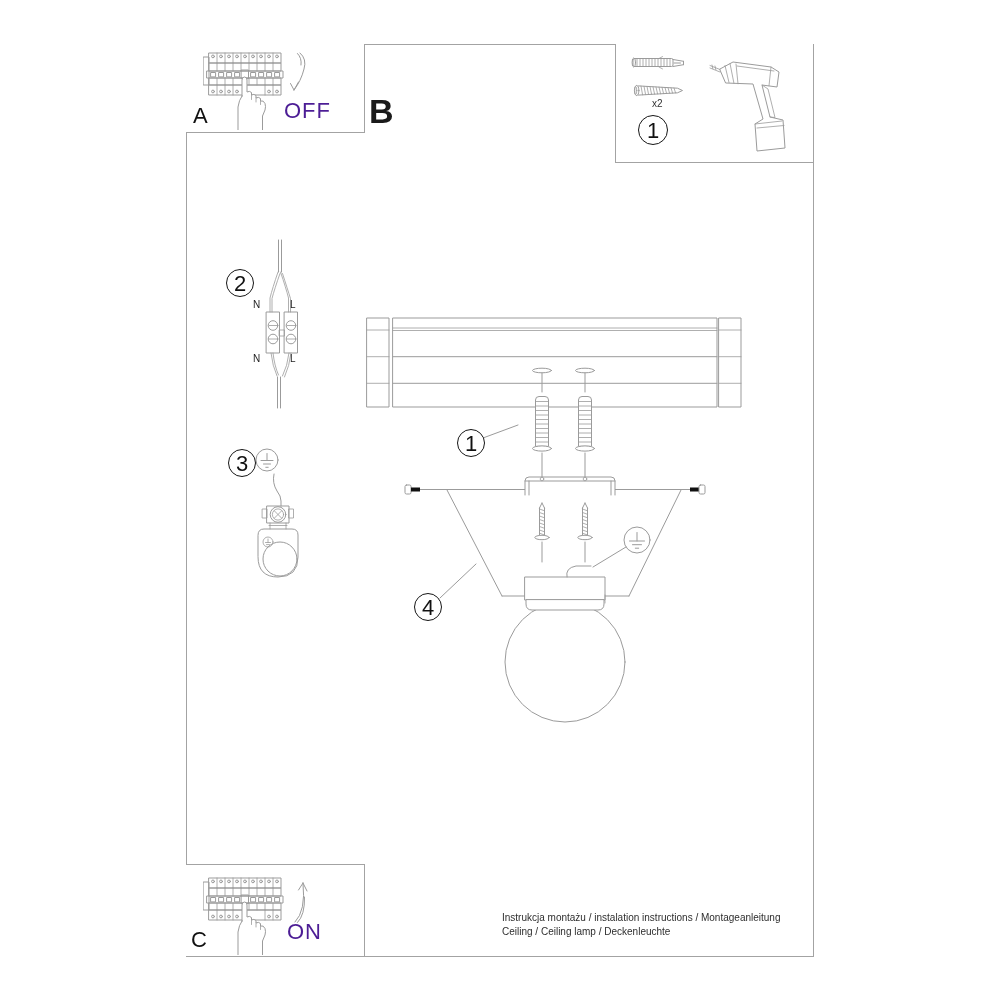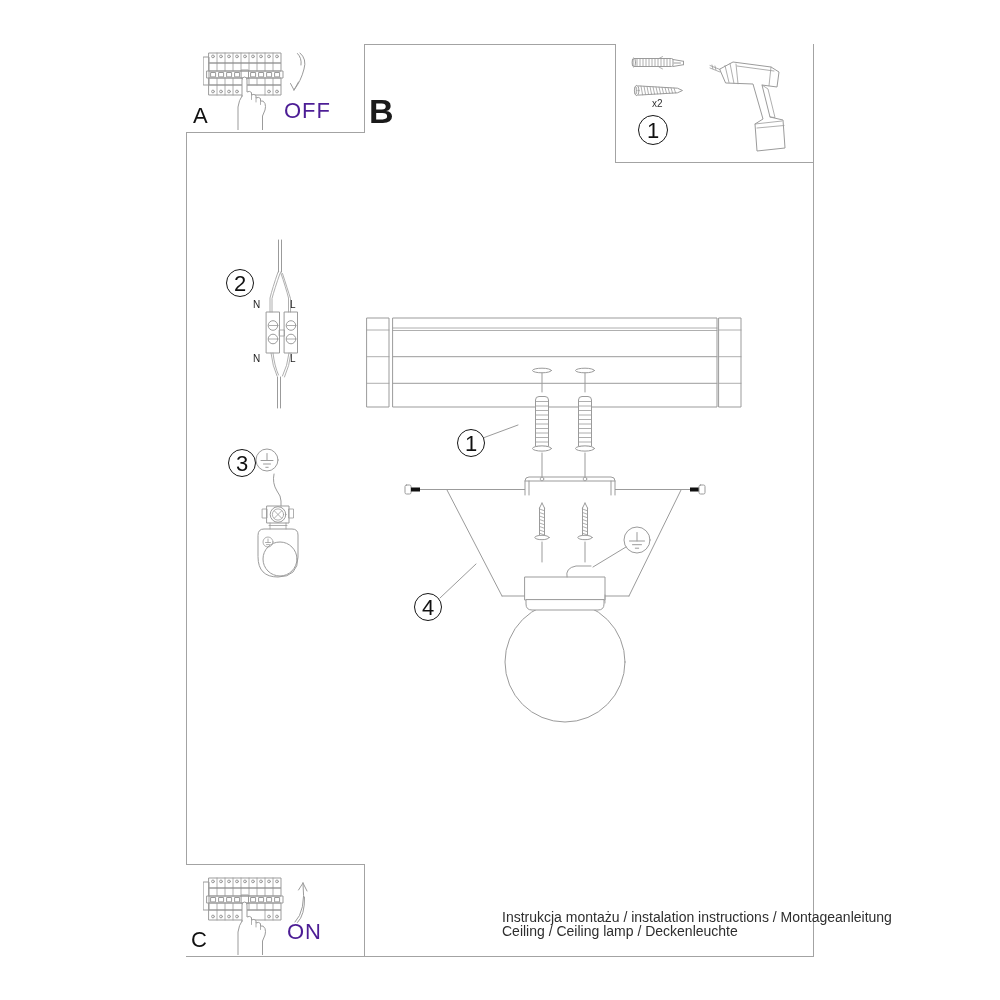--- a/index.html
+++ b/index.html
@@ -12,21 +12,21 @@
   .panel-tools{left:615px;top:44px;width:197px;height:118px;border-left:1px solid #a3a3a3;border-bottom:1px solid #a3a3a3;}
   .panel-c{left:186px;top:864px;width:178px;height:91px;border-top:1px solid #a3a3a3;border-right:1px solid #a3a3a3;overflow:hidden;}
   .big-letter{left:369px;top:92px;font-size:34px;font-weight:bold;color:#1a1a1a;}
   .cap-label{font-size:22px;color:#111;}
   .state-label{font-size:22px;color:#4c1d95;letter-spacing:1px;}
   .badge{position:absolute;width:28px;height:28px;border:1.4px solid #161616;border-radius:50%;
          text-align:center;line-height:28px;font-size:22px;color:#111;background:#fff;box-sizing:border-box;}
   .badge-lg{width:30px;height:30px;line-height:30px;}
   .wire-label{position:absolute;font-size:10px;color:#222;}
   .x2{left:652px;top:67px;font-size:10px;color:#333;margin-top:31px;}
-  .footer{left:502px;top:911px;font-size:14px;line-height:13.5px;color:#2e2e2e;white-space:nowrap;}
+  .footer{left:502px;top:911px;font-size:10px;line-height:13.5px;color:#2e2e2e;white-space:nowrap;}
   svg{position:absolute;overflow:hidden;}
   svg *{stroke:#9b9b9b;fill:none;stroke-width:1;stroke-linecap:round;stroke-linejoin:round;}
   svg .fw{fill:#ffffff;}
   svg .blk{fill:#111;stroke:none;}
   svg .thin{stroke-width:0.8;}
 </style>
 </head>
 <body>
 
 <div class="page">

